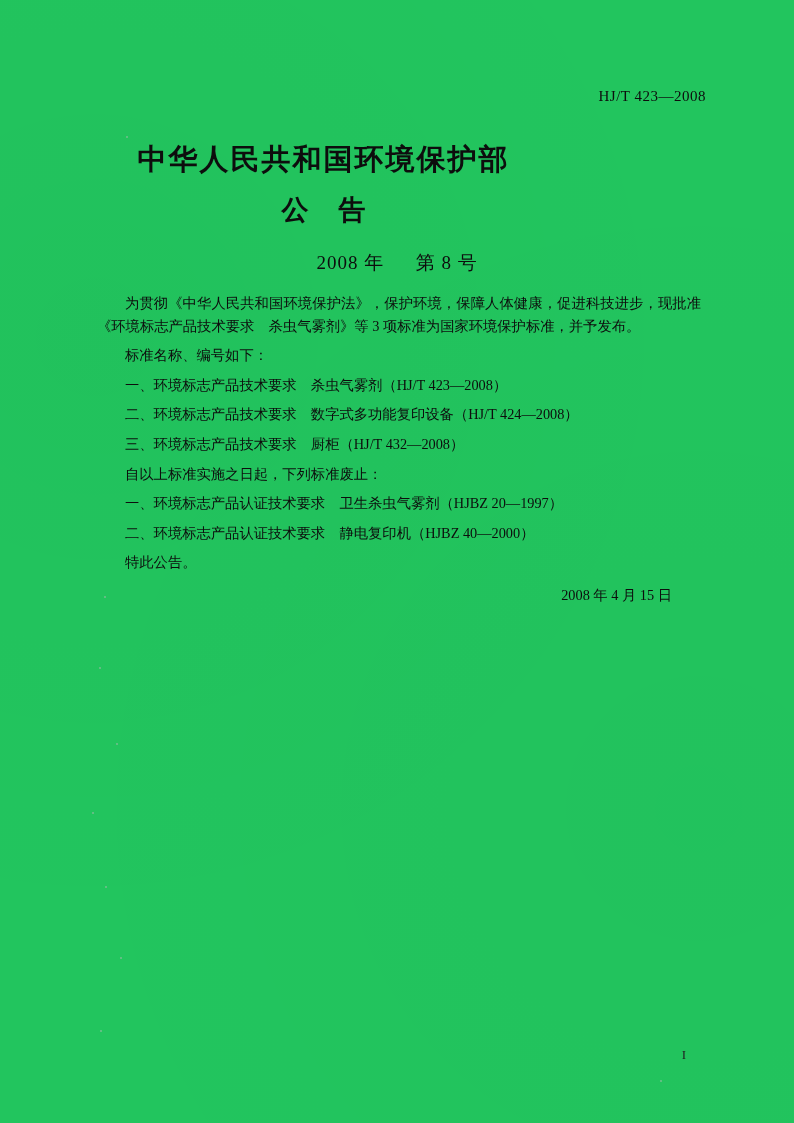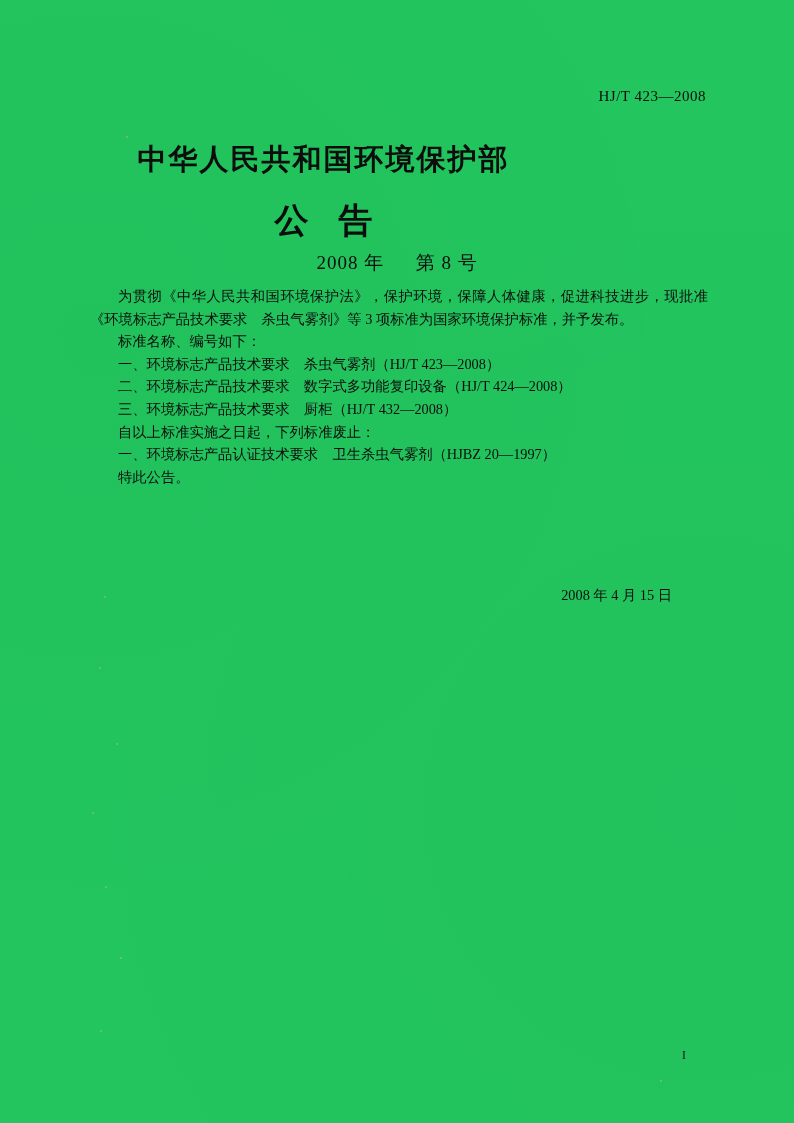--- a/index.html
+++ b/index.html
@@ -45,22 +45,22 @@
     text-align: center;
   }
   .title-main {
     font-size: 29px;
     font-weight: bold;
     letter-spacing: 2px;
     font-family: "DejaVu Serif", "Liberation Serif", serif;
     line-height: 1.2;
   }
   .title-sub {
-    margin-top: 21px;
-    font-size: 34px;
+    margin-top: 15px;
+    font-size: 27px;
     font-weight: bold;
     letter-spacing: 30px;
     text-indent: 30px;
     font-family: Liberation Serif, serif;
   }
   .issue-line {
     position: absolute;
     top: 250px;
     left: 0;
     width: 794px;
@@ -73,21 +73,21 @@
   .body-text {
     position: absolute;
     top: 285px;
     left: 90px;
     width: 618px;
     font-size: 14.3px;
     line-height: 22.6px;
     text-align: justify;
   }
   .body-text p {
-    margin: 0;
+    margin: 7px;
   }
   .indent2 { text-indent: 28px; }
 
   .date-line {
     position: absolute;
     top: 586px;
     right: 122px;
     font-size: 14.3px;
     white-space: nowrap;
     margin-left: 24px;
@@ -128,20 +128,21 @@
   </div>
 
   <div class="body-text">
     <p class="indent2">为贯彻《中华人民共和国环境保护法》，保护环境，保障人体健康，促进科技进步，现批准《环境标志产品技术要求　杀虫气雾剂》等 3 项标准为国家环境保护标准，并予发布。</p>
     <p class="indent2">标准名称、编号如下：</p>
     <p class="indent2">一、环境标志产品技术要求　杀虫气雾剂（HJ/T 423—2008）</p>
     <p class="indent2">二、环境标志产品技术要求　数字式多功能复印设备（HJ/T 424—2008）</p>
     <p class="indent2">三、环境标志产品技术要求　厨柜（HJ/T 432—2008）</p>
     <p class="indent2">自以上标准实施之日起，下列标准废止：</p>
     <p class="indent2">一、环境标志产品认证技术要求　卫生杀虫气雾剂（HJBZ 20—1997）</p>
+    <p class="indent2">二、环境标志产品认证技术要求　静电复印机（HJBZ 40—2000）</p>
     <p class="indent2">特此公告。</p>
   </div>
 
   <div class="date-line">2008 年 4 月 15 日</div>
 
   <div class="page-mark">I</div>
 
   <div class="speck" style="left:126px; top:136px; width:2px; height:2px;"></div>
   <div class="speck" style="left:104px; top:596px; width:2px; height:2px;"></div>
   <div class="speck" style="left:99px; top:667px; width:2px; height:2px;"></div>

